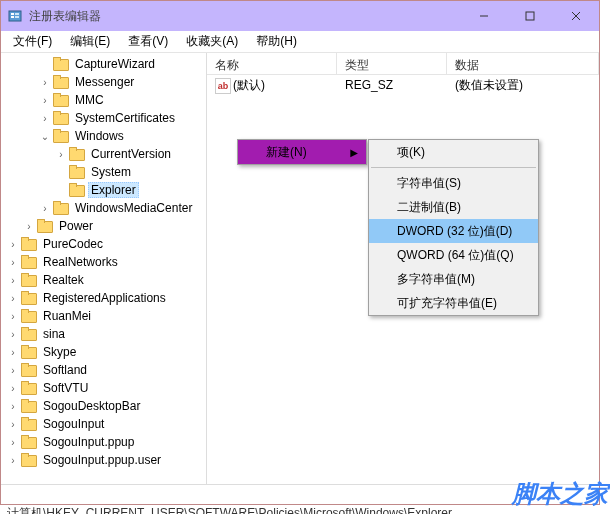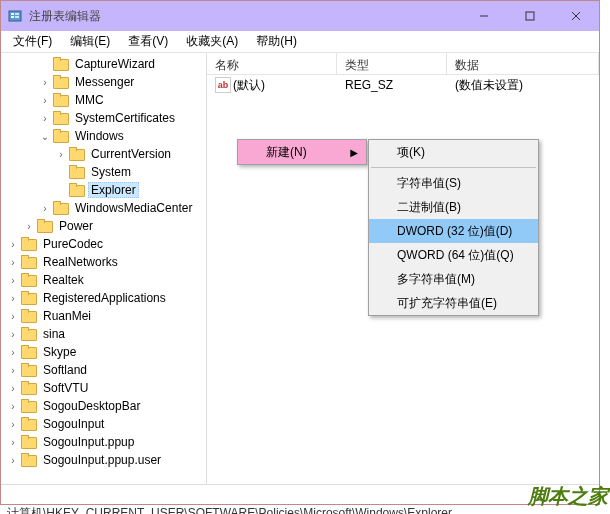--- a/index.html
+++ b/index.html
@@ -25,29 +25,29 @@
 .lbl{padding:1px 3px}
 .sel .lbl{background:#cce8ff;border:1px dotted #99c9ff;padding:0 2px}
 .listpane{flex:1;position:relative}
 .listhead{display:flex;height:22px;border-bottom:1px solid #e5e5e5}
 .colh{padding:4px 8px;border-right:1px solid #e5e5e5;color:#333}
 .row{display:flex;align-items:center;height:20px;padding-left:4px}
 .cell{padding:2px 4px}
 .abicon{width:16px;height:16px;display:inline-flex;align-items:center;justify-content:center;margin-right:2px;font-size:9px;color:#c03030;border:1px solid #ccc;background:#fff;font-weight:bold}
 .ctxmenu{position:absolute;background:#f0f0f0;border:1px solid #a0a0a0;box-shadow:2px 2px 4px rgba(0,0,0,.3);z-index:10}
 .ctxitem{display:flex;align-items:center;height:24px;padding:0 30px 0 28px;position:relative}
-.ctxitem.hi{background:#f9a8d4}
+.ctxitem.hi{background:#a21caf}
 .ctxitem .arrow{position:absolute;right:8px;font-size:10px}
 .submenu{position:absolute;background:#f0f0f0;border:1px solid #a0a0a0;box-shadow:2px 2px 4px rgba(0,0,0,.3);z-index:11}
 .subitem{height:24px;display:flex;align-items:center;padding:0 24px 0 28px;white-space:nowrap}
 .subitem.hi{background:#91c9f7}
 .sep{height:1px;background:#c0c0c0;margin:3px 2px}
 .statusbar{height:20px;border-top:1px solid #ddd;padding:20px 6px;color:#333;white-space:nowrap;overflow:hidden}
 .watermark{position:absolute;right:2px;bottom:4px;text-align:right;pointer-events:none}
-.watermark .cn{color:#4d7c0f;font-family:"KaiTi","STKaiti",serif;font-size:20px;font-style:italic;font-weight:bold}
+.watermark .cn{color:#3b82f6;font-family:"KaiTi","STKaiti",serif;font-size:24px;font-style:italic;font-weight:bold}
 .watermark .url{color:#d00000;font-size:12px;font-style:italic}
 svg{display:block}
 </style>
 </head>
 <body>
 
 <div class="window">
   <div class="titlebar">
     <span class="icon">
       <svg width="16" height="16">
@@ -203,21 +203,21 @@
           <span class="lbl">SogouInput.ppup.user</span>
         </div>
       </div>
     <div class="listpane">
       <div class="listhead">
         <div class="colh" style="width:130px">名称</div>
         <div class="colh" style="width:110px">类型</div>
         <div class="colh" style="flex:1">数据</div>
       </div>
       <div class="row">
-        <div class="cell" style="width:130px;display:flex;align-items:center">
+        <div class="cell" style="width:130px;display:flex;align-items:flex-end">
           <span class="abicon">ab</span>
           <span>(默认)</span>
         </div>
         <div class="cell" style="width:110px">REG_SZ</div>
         <div class="cell">(数值未设置)</div>
       </div>
 
       <div class="ctxmenu" style="left:30px;top:86px;width:130px">
         <div class="ctxitem hi">
           <span>新建(N)</span>

